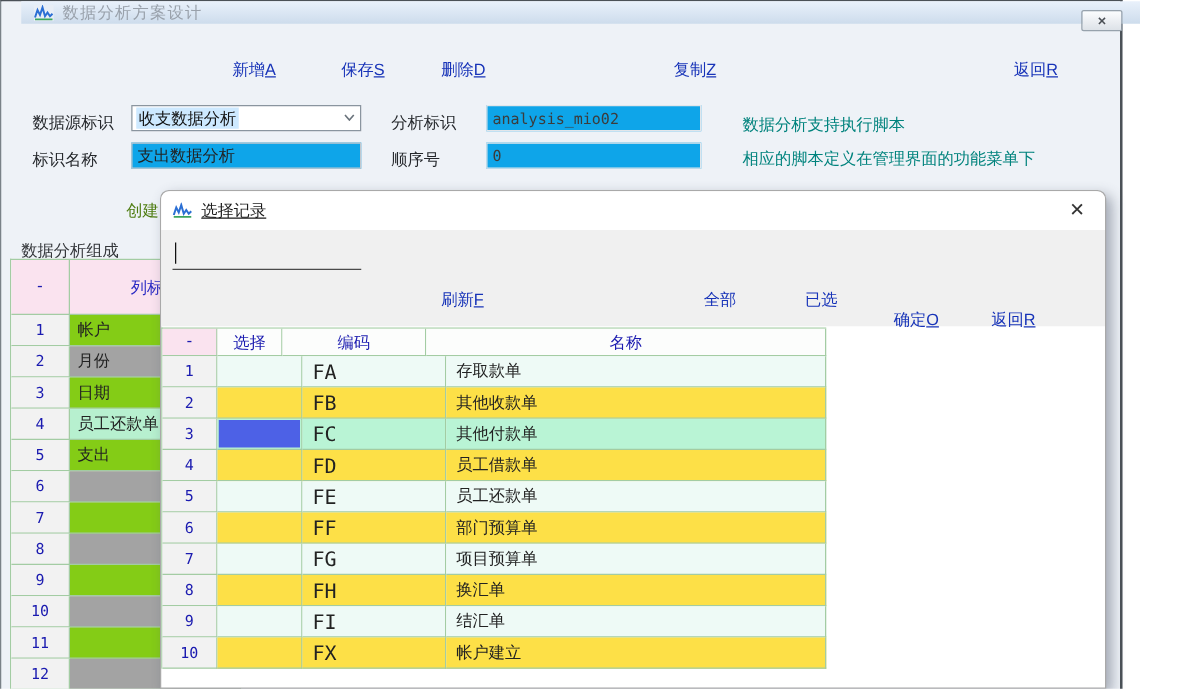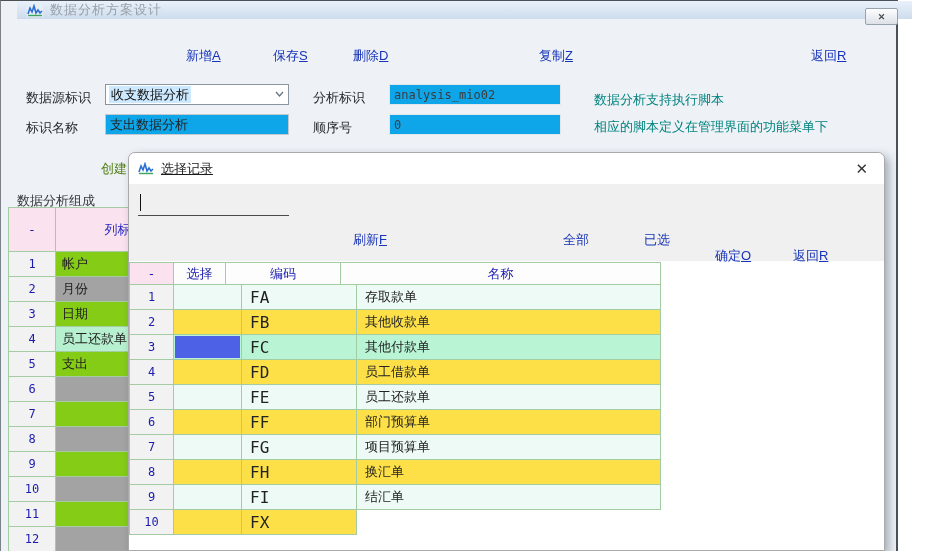--- a/index.html
+++ b/index.html
@@ -277,18 +277,19 @@
           <div class="dt-row alt">
             <div class="dt-cell c0">9</div>
             <div class="dt-cell c1"></div>
             <div class="dt-cell c2">FI</div>
             <div class="dt-cell c3">结汇单</div>
           </div>
           <div class="dt-row">
             <div class="dt-cell c0">10</div>
             <div class="dt-cell c1"></div>
             <div class="dt-cell c2">FX</div>
+            <div class="dt-cell c3">帐户建立</div>
           </div>
         </div>
     </div>
   </div>
 
 </div>
 
 </body></html>

